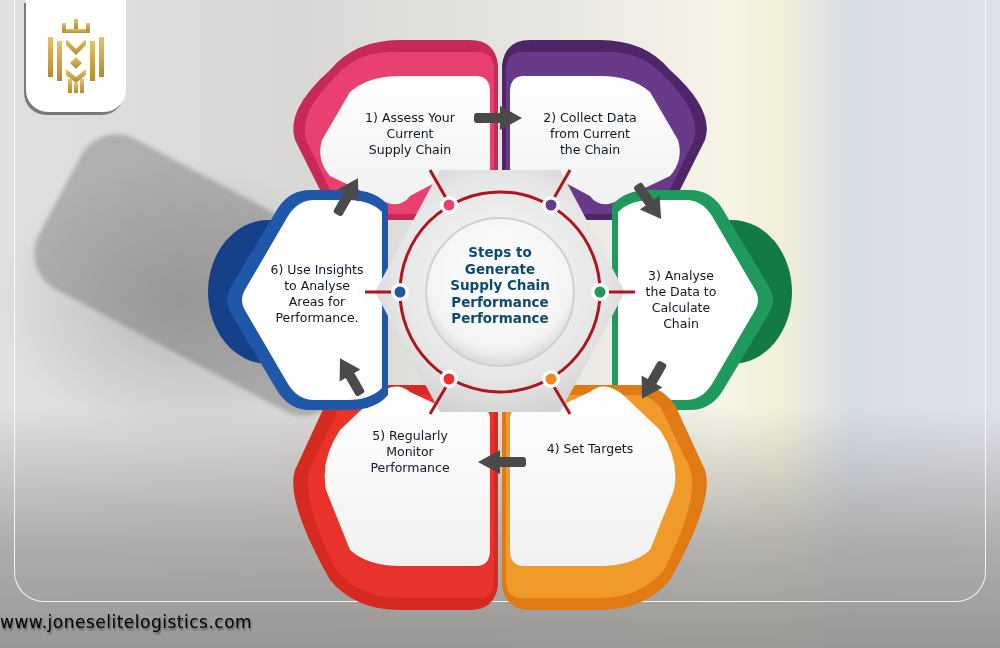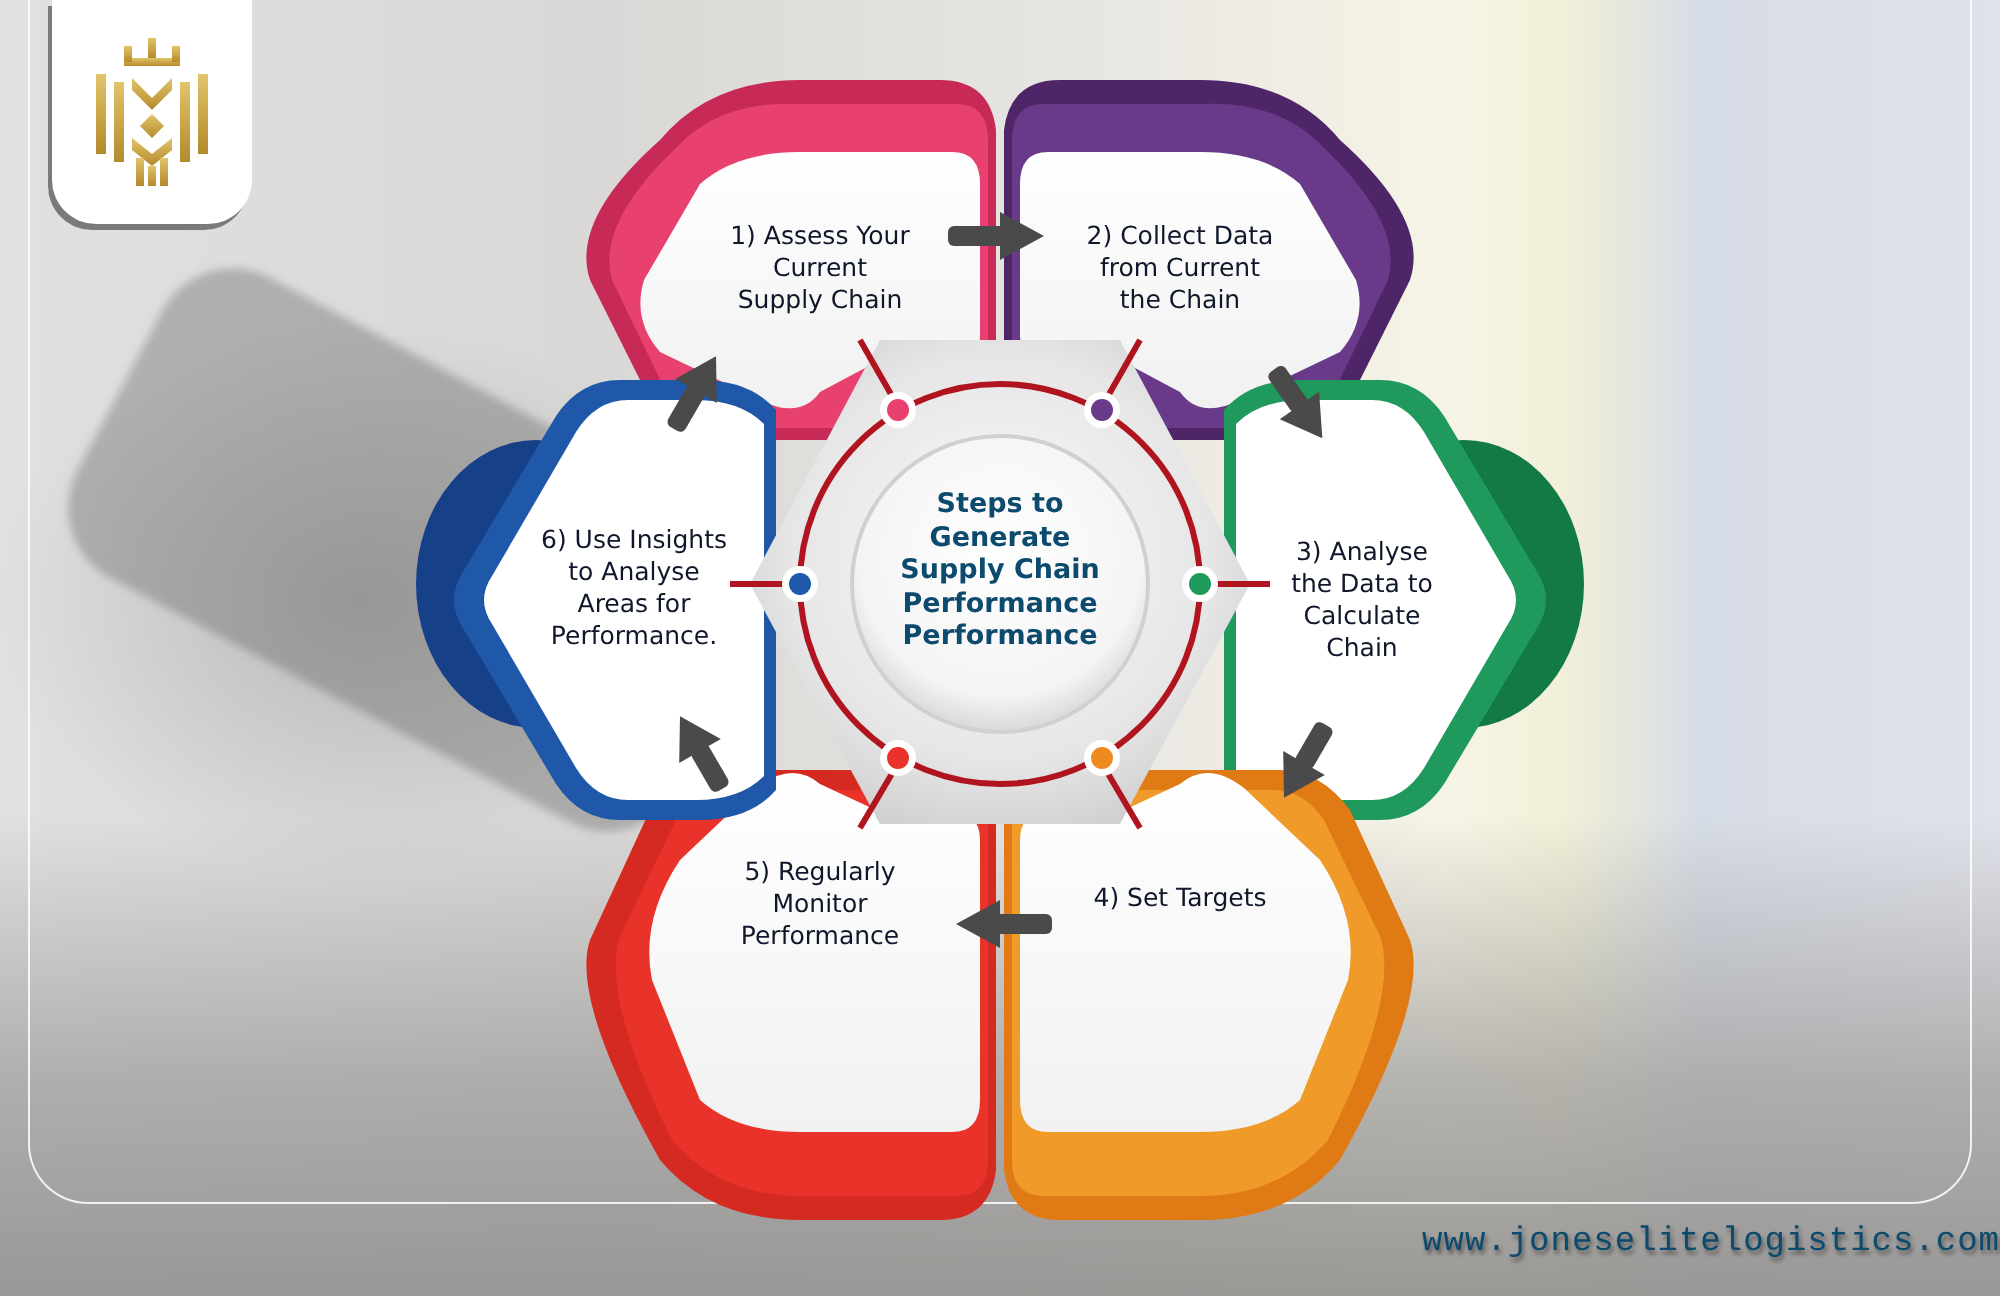--- a/index.html
+++ b/index.html
@@ -37,24 +37,23 @@
     .stage { position: absolute; left: 0; top: 0; width: 1000px; height: 648px; }
     .step-text {
       position: absolute; text-align: center; color: #0f172a;
       font-size: 12.5px; line-height: 16px; font-weight: 500;
     }
     .center-title {
       position: absolute; left: 428px; top: 244px; width: 144px;
       text-align: center; font-weight: bold; font-size: 13.5px; line-height: 16.5px; color: #0c4a6e;
     }
     .footer-url {
-      position: absolute; left: 0; right: 0; top: 612px; text-align: right;
-      color: #0c4a6e; font-size: 17px; letter-spacing: 0.5px;
+      position: absolute; left: 0; right: 0; top: 612px; text-align: left;
+      color: #000000; font-size: 17px; letter-spacing: 0.5px;
       text-shadow: 1px 2px 2px rgba(0,0,0,0.45);
-      font-family: Liberation Mono, monospace;
     }
   </style>
 </head>
 <body>
 
 <div class="bg"></div>
 <div class="phone-shadow"></div>
 <div class="bg-bottom"></div>
 <div class="frame"></div>
 

